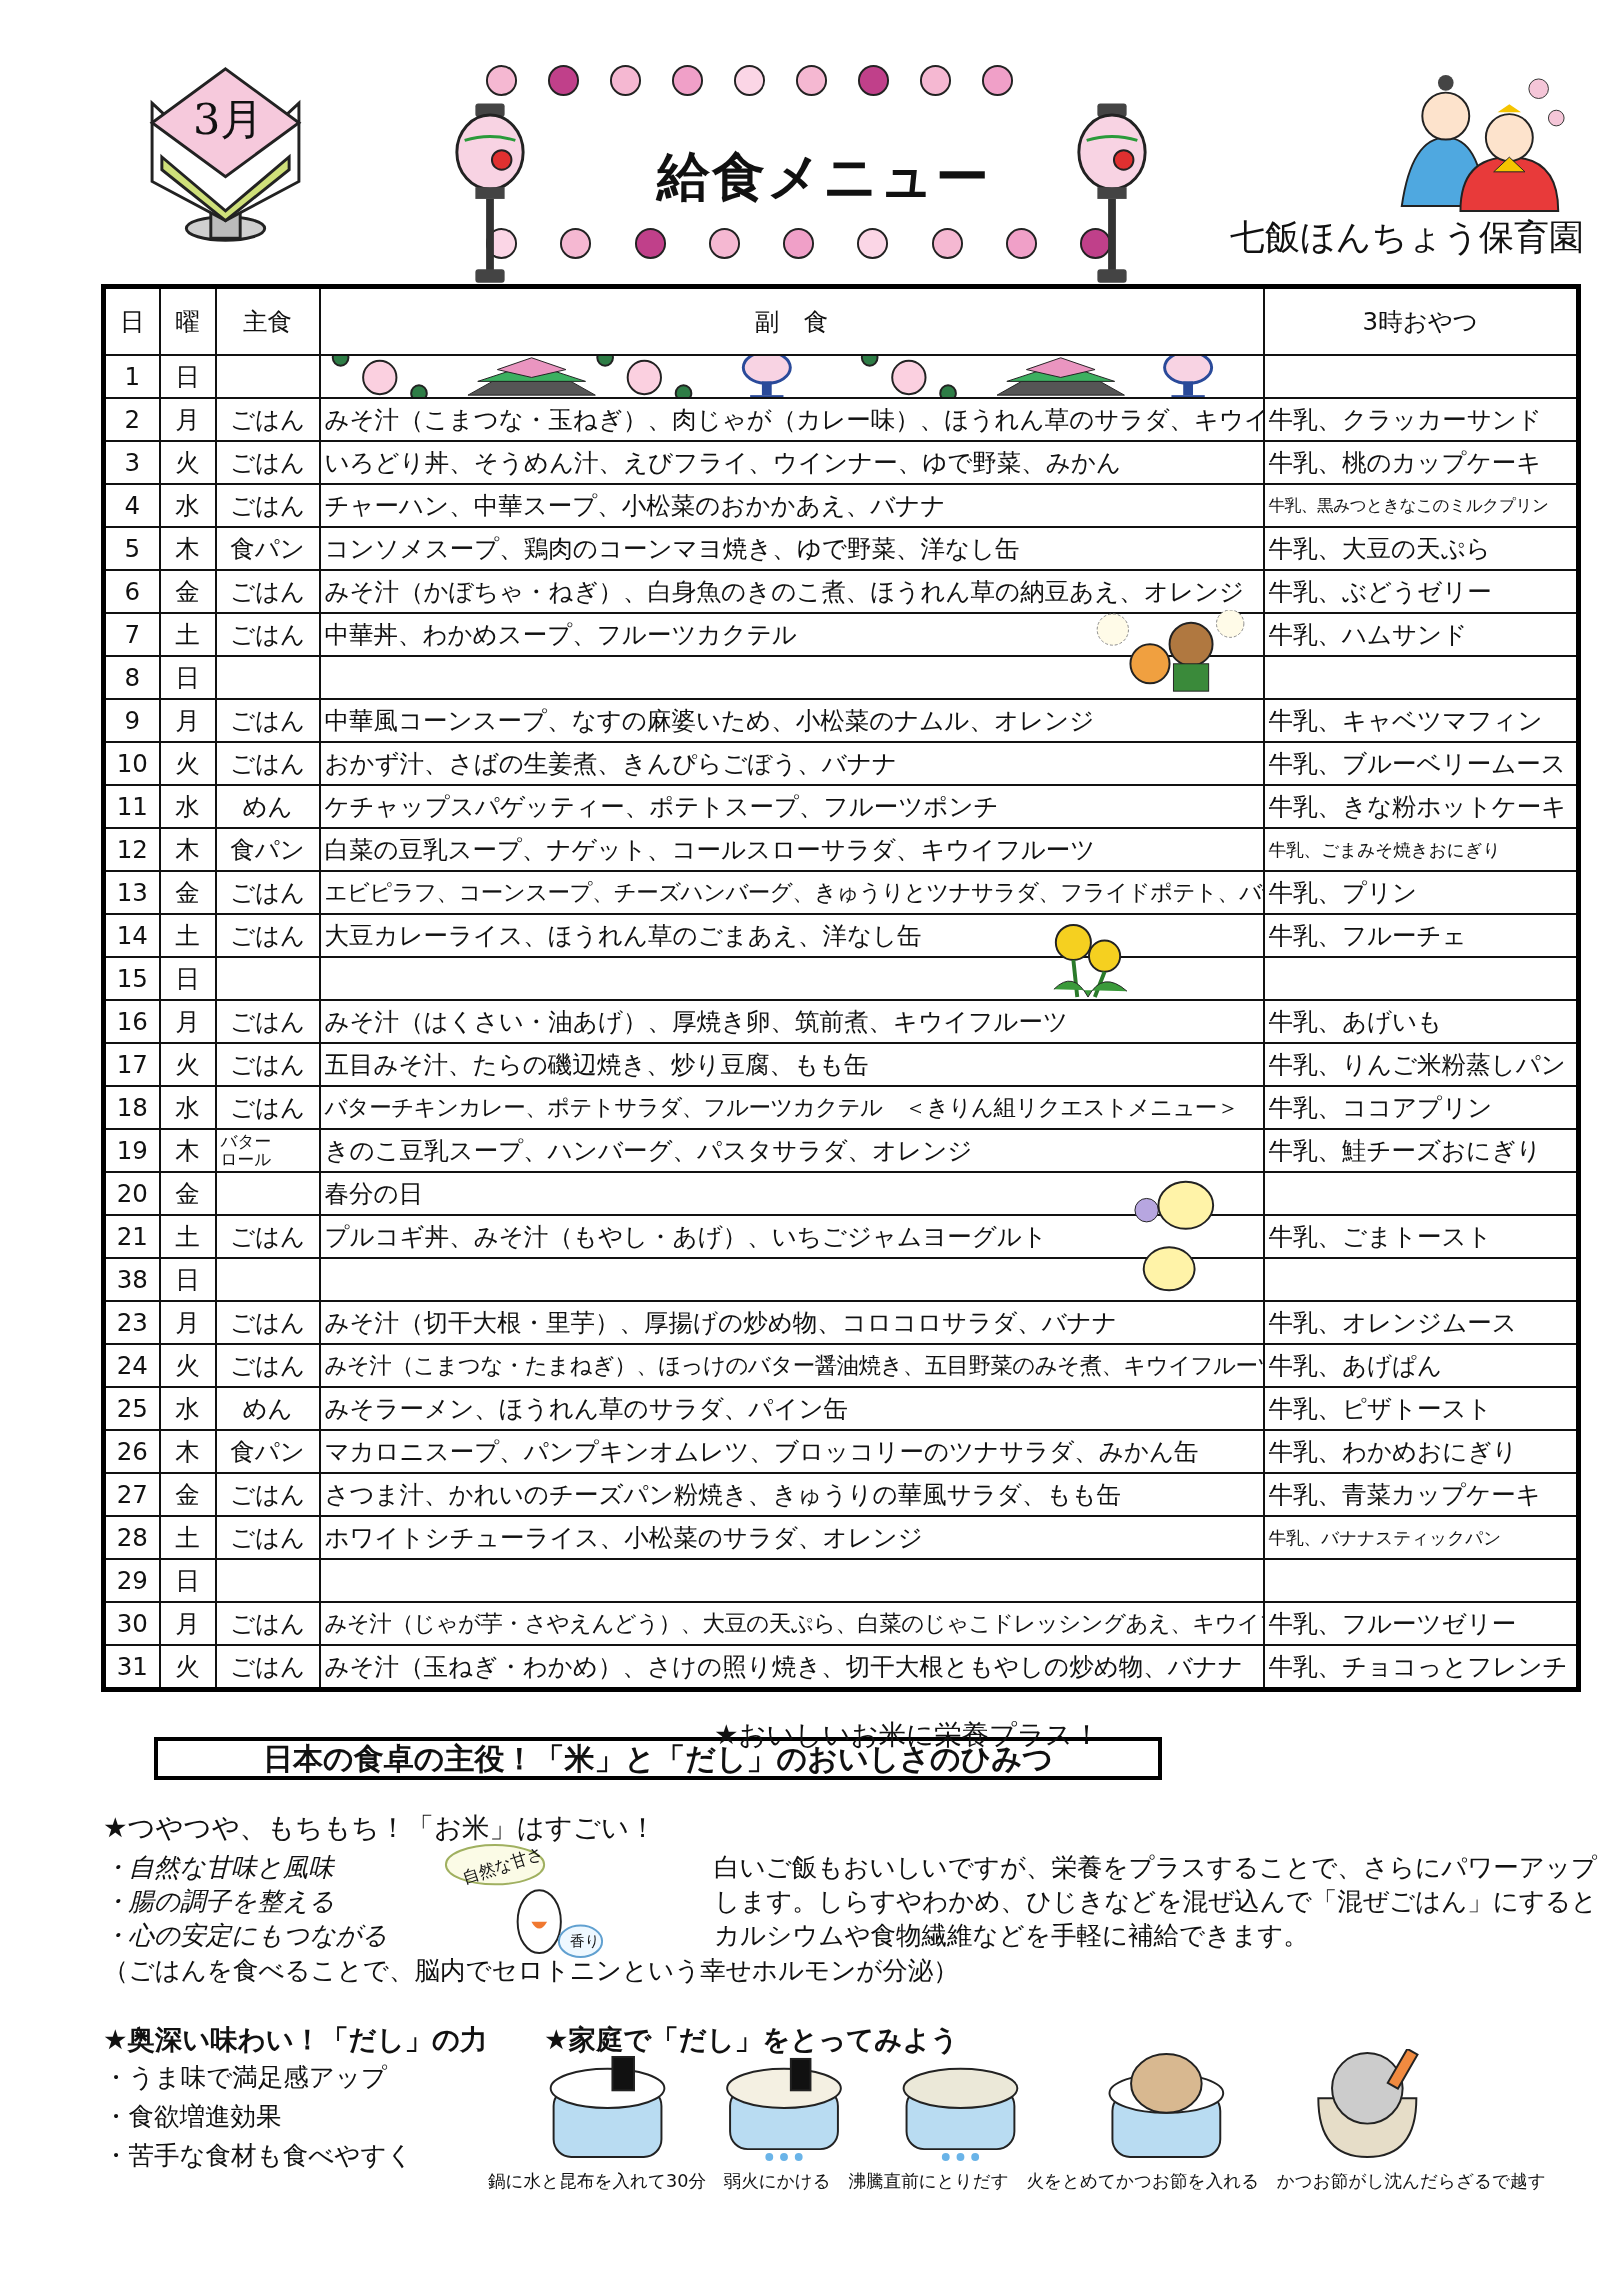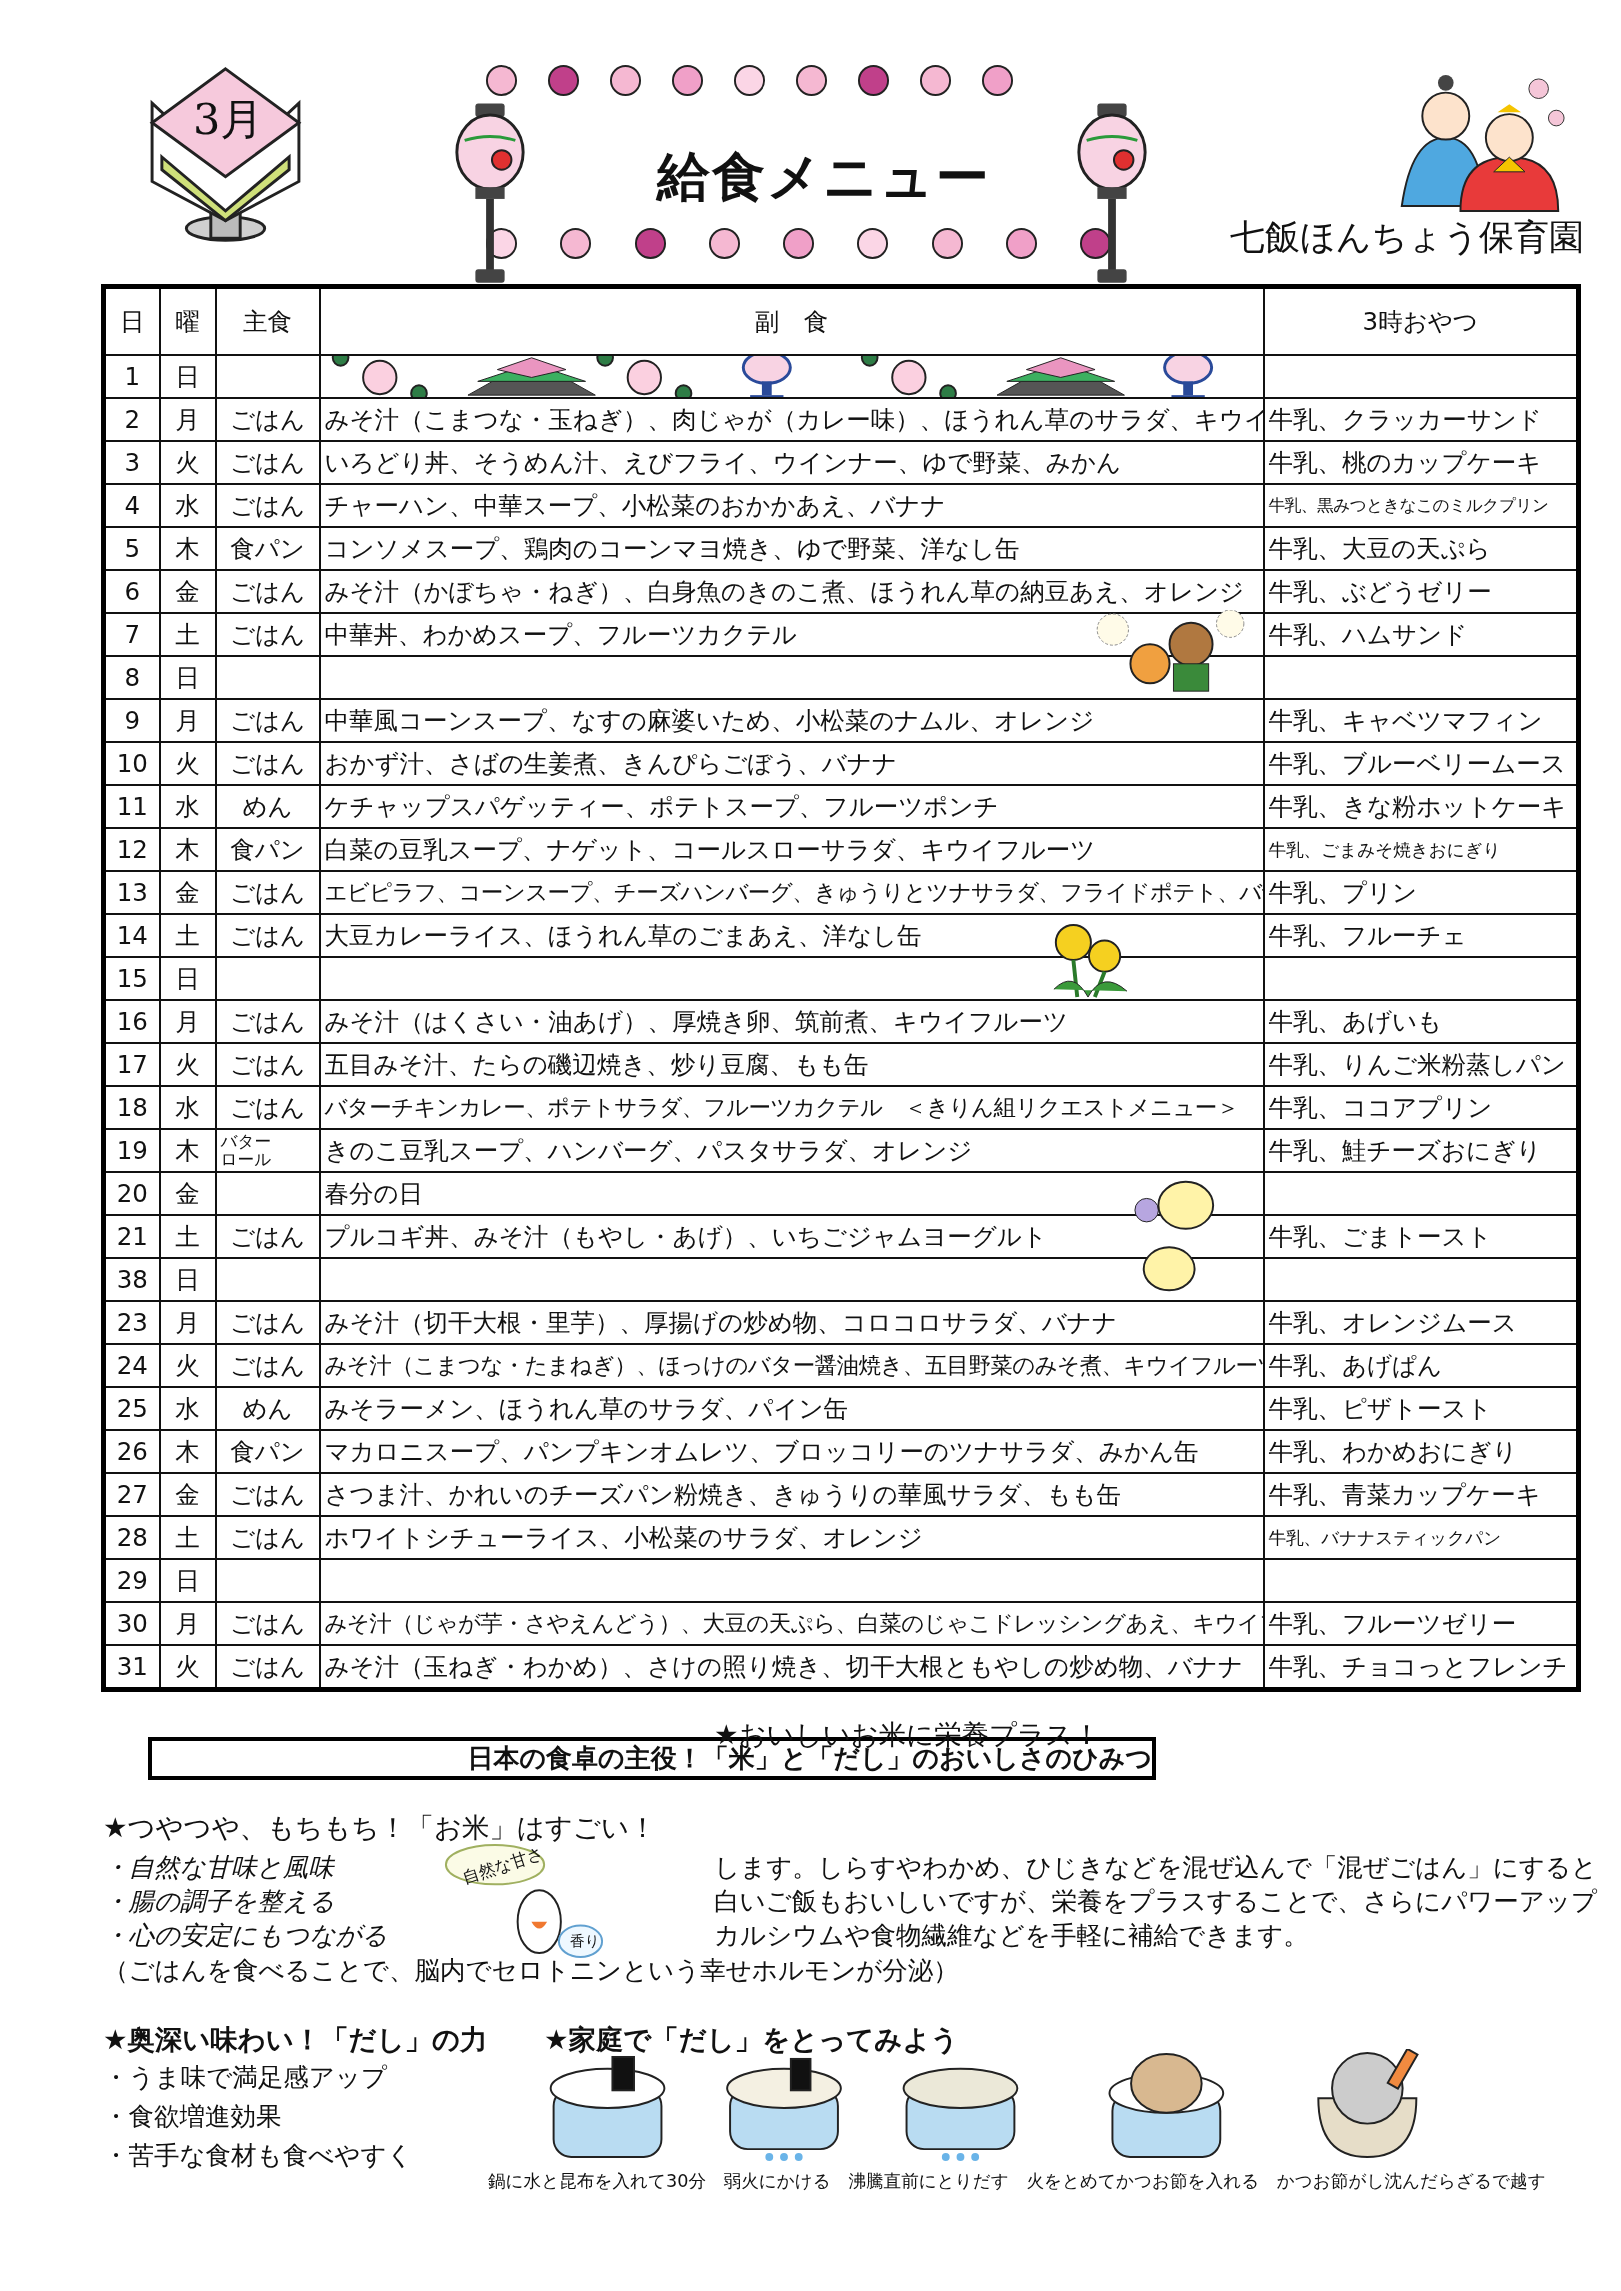--- a/index.html
+++ b/index.html
@@ -26,22 +26,22 @@
   col.c-side { width:944px; } col.c-snack { width:auto; }
   td.center { text-align:center; }
   td.small { font-size:17.6px !important;margin-left:37px; }
   td.tiny  { font-size:16.7px !important; letter-spacing:-0.5px; }
   td.two-line { font-size:16.7px !important; line-height:17.6px; text-align:left;border-radius:15px; }
   td.side-narrow { font-size:22.5px !important; letter-spacing:-0.6px; }
   .deco-row { position:relative; }
   .deco-strip { position:absolute; left:0; top:-9.8px; width:921px; height:57px; }
 
   
-  .banner { left:148px; top:1737px; width:1000px; height:35px; border:4.9px solid #000;
-            font-size:26px; font-weight:bold; text-align:right; line-height:35px; }
+  .banner { left:154px; top:1737px; width:1000px; height:35px; border:4.9px solid #000;
+            font-size:30px; font-weight:bold; text-align:center; line-height:35px; }
   .sec-text { font-size:25.5px; line-height:34px; }
   .sec-head { font-size:27.4px; }
   .bold { font-weight:bold; }
   .caption { left:488px; top:2169px; font-size:17.6px; white-space:pre; }
 </style>
 </head>
 <body>
 
 <div class="abs month-badge">
   <svg width="167" height="186" viewBox="0 0 170 190">
@@ -454,22 +454,22 @@
   <ellipse cx="55" cy="22" rx="50" ry="20" fill="#fbfbe6" stroke="#a0b060" stroke-width="2"></ellipse>
   <ellipse cx="100" cy="80" rx="22" ry="32" fill="#fff" stroke="#222" stroke-width="2"></ellipse>
   <path d="M92 80 Q100 94 108 80 Z" fill="#f07830"></path>
   <ellipse cx="142" cy="100" rx="22" ry="16" fill="#eef8ff" stroke="#60a0d0" stroke-width="2"></ellipse>
 </svg>
 <div class="abs" style="left:461px;top:1854px;font-size:16.7px;transform:rotate(-18deg);">自然な甘さ</div>
 <div class="abs" style="left:570px;top:1932px;font-size:14.7px;">香り</div>
 
 <div class="abs sec-head" style="left:714px;top:1717px;text-align:center;">★おいしいお米に栄養プラス！</div>
 <div class="abs sec-text" style="left:714px;top:1850px;">
+  <div>白いご飯もおいしいですが、栄養をプラスすることで、さらにパワーアップ</div>
   <div>します。しらすやわかめ、ひじきなどを混ぜ込んで「混ぜごはん」にすると</div>
-  <div>白いご飯もおいしいですが、栄養をプラスすることで、さらにパワーアップ</div>
   <div>カルシウムや食物繊維などを手軽に補給できます。</div>
 </div>
 
 <div class="abs sec-head bold" style="left:103px;top:2022px;">★奥深い味わい！「だし」の力</div>
 <div class="abs sec-text" style="left:103px;top:2058px;line-height:39px;">
   <div>・うま味で満足感アップ</div>
   <div>・食欲増進効果</div>
   <div>・苦手な食材も食べやすく</div>
 </div>
 

